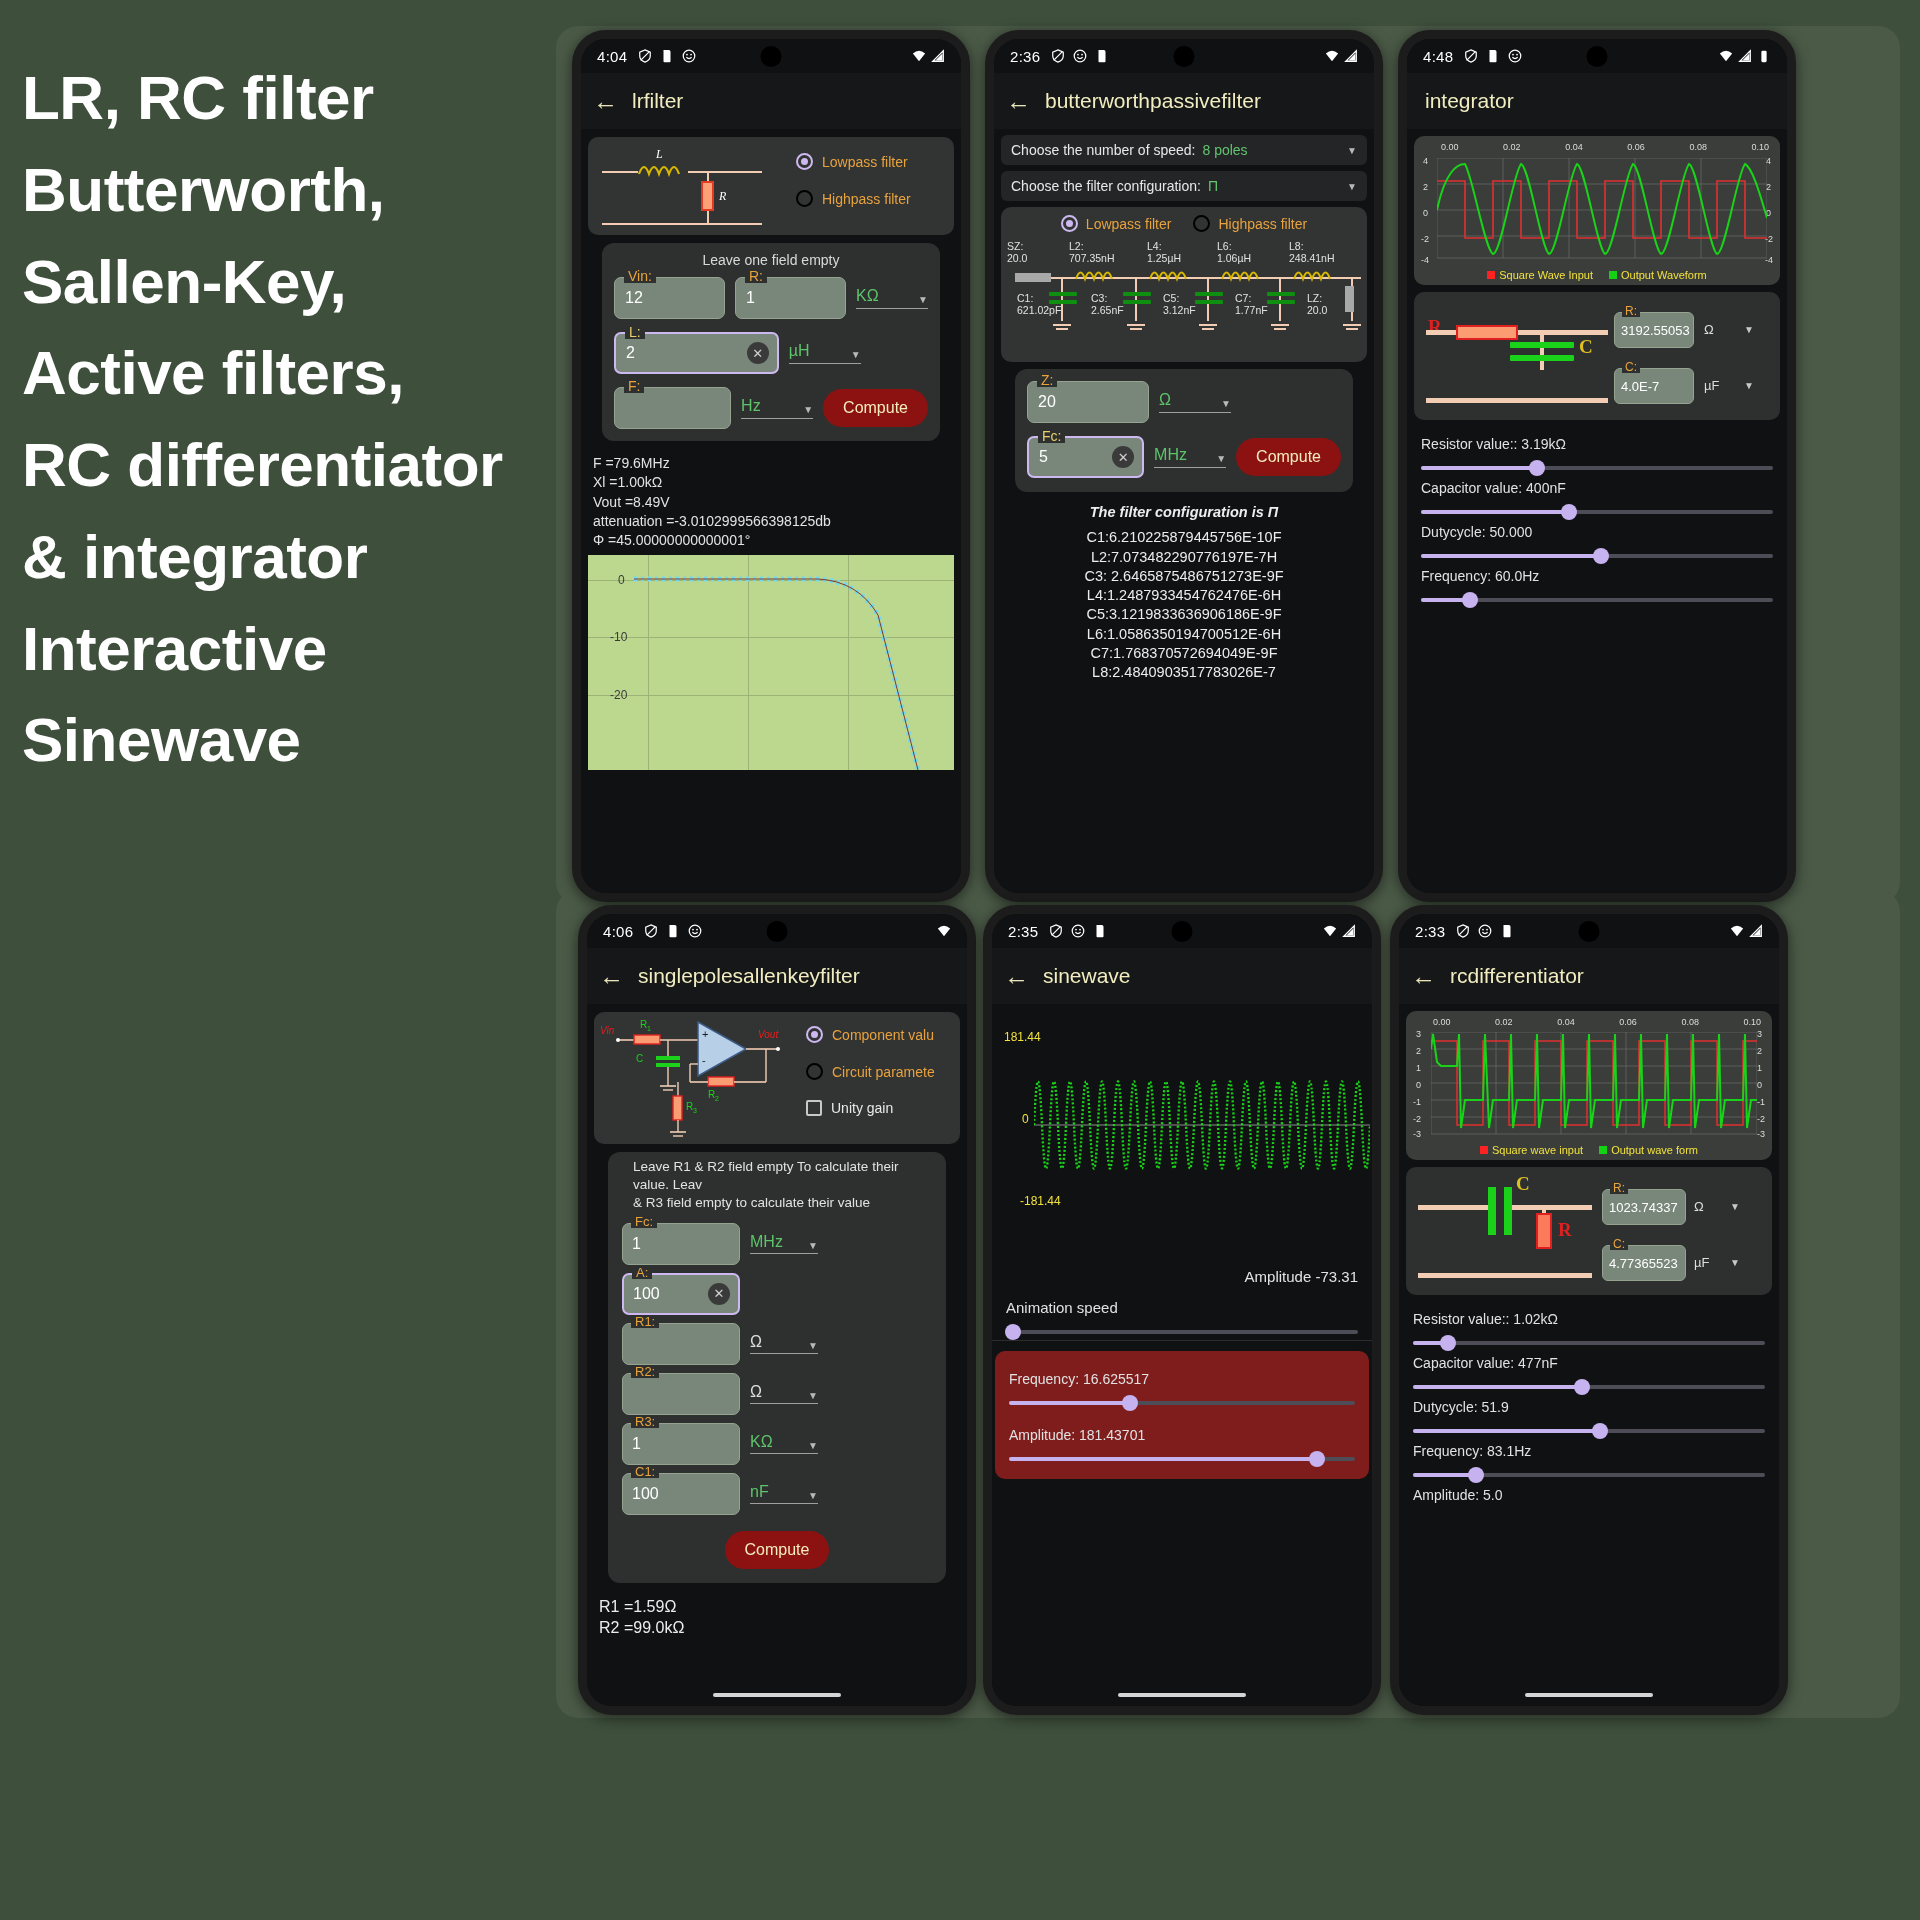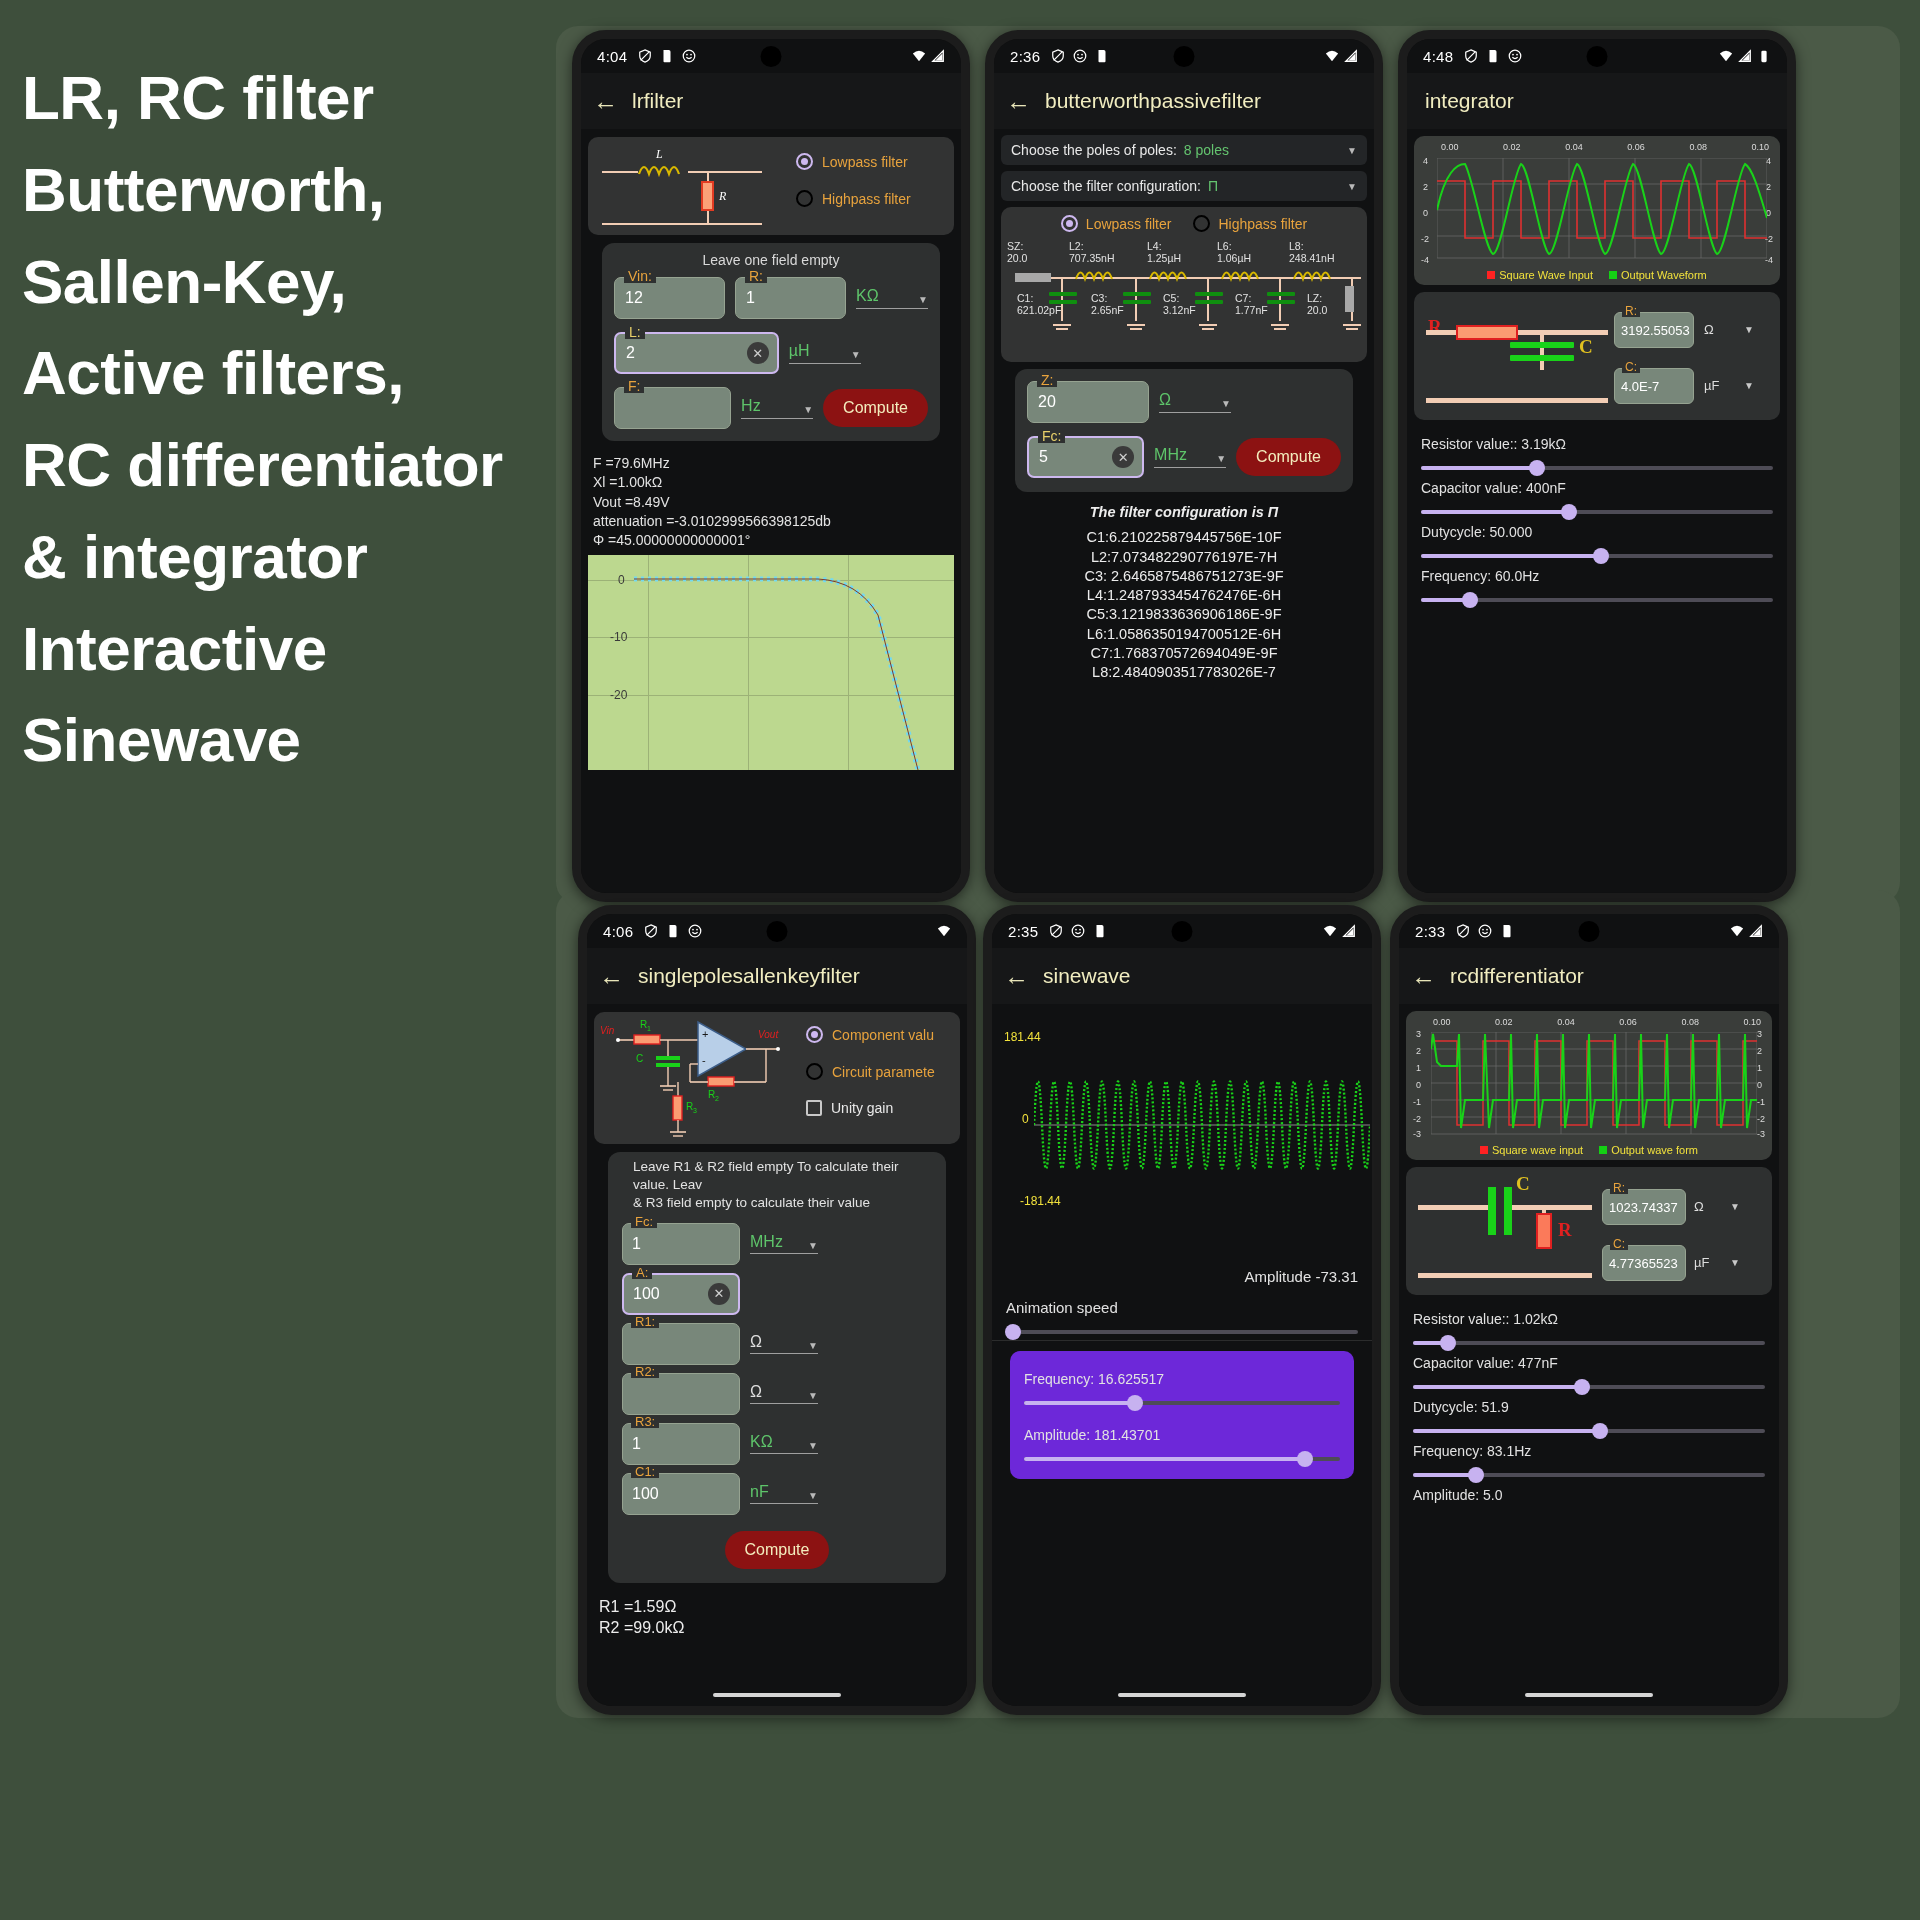--- a/index.html
+++ b/index.html
@@ -206,21 +206,21 @@
             color:#e8a33d; font-size:13px; line-height:1; }
   .sk-unit { display:flex; align-items:flex-end; gap:10px; border-bottom:1px solid #9f9f9f;
              padding-bottom:2px; min-width:68px; }
   .sk-res { padding:6px 12px; font-size:16px; line-height:1.35; color:#ededed; }
 
   
   .sw-plot { position:relative; height:232px; margin:4px 0 0; background:#101112; }
   .sw-axlbl { position:absolute; color:#f2e23c; font-size:12px; }
   .sw-amp { text-align:right; color:#e3e3e3; font-size:15px; padding:28px 14px 0; }
   .sw-sec { color:#e2e2e2; font-size:15px; padding:14px 14px 0; }
-  .sw-box { margin:10px 18px 0; background:#6d28d9; border-radius:10px; padding:10px 0 18px; }
+  .sw-box { margin:10px 3px 0; background:#7f1d1d; border-radius:10px; padding:10px 0 18px; }
 
   .navbar { position:absolute; left:0; right:0; bottom:0; height:28px; }
   .navbar::after {
     content:""; position:absolute; left:50%; transform:translateX(-50%);
     bottom:9px; width:128px; height:4px; border-radius:2px; background:#d5d5d5;
   }
   .hsep { height:1px; background:#2b2c2c; margin:6px 0; }
 </style>
 </head>
 <body>
@@ -400,21 +400,21 @@
           </svg>
     </span>
   </div>
 
   <div class="appbar">
     <span class="backarrow">←</span>
     <span class="apptitle">butterworthpassivefilter</span>
   </div>
 
   <div class="dropbar">
-    <span>Choose the poles of poles:</span>
+    <span>Choose the number of speed:</span>
     <span class="val">8 poles</span>
     <span class="caret">▼</span>
   </div>
   <div class="dropbar">
     <span>Choose the filter configuration:</span>
     <span class="val">Π</span>
     <span class="caret">▼</span>
   </div>
 
   <div class="bw-schem">

